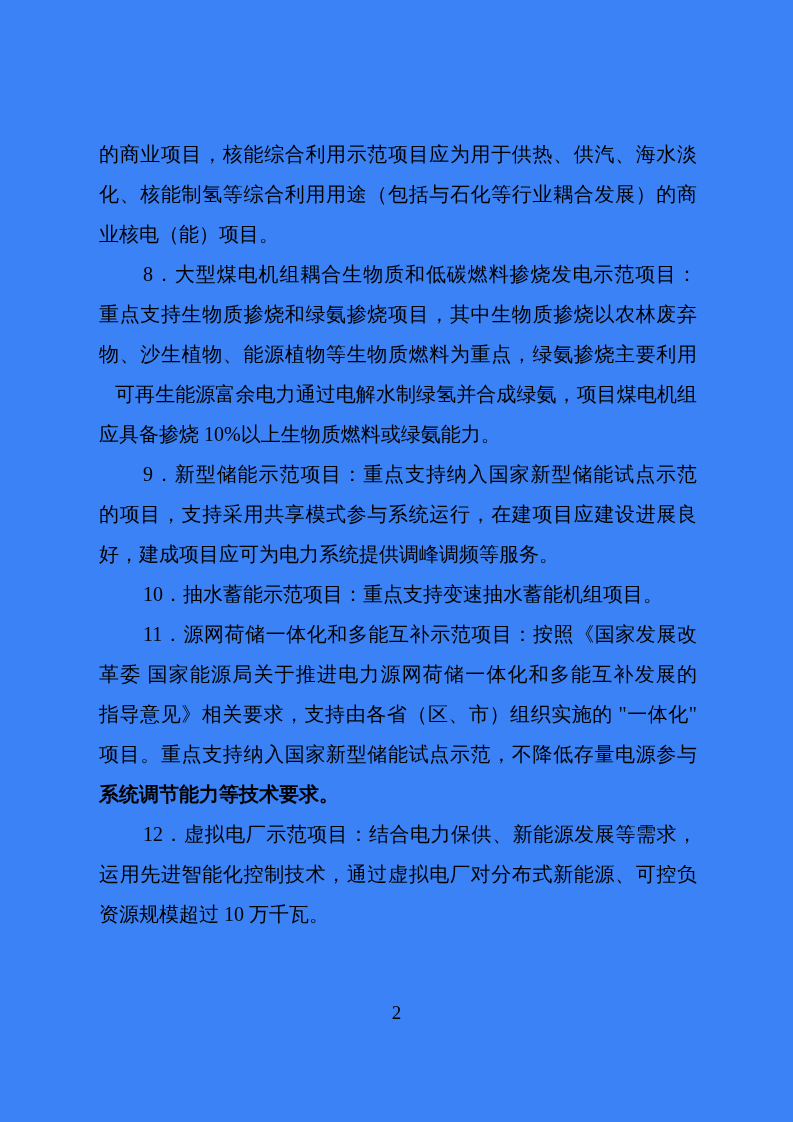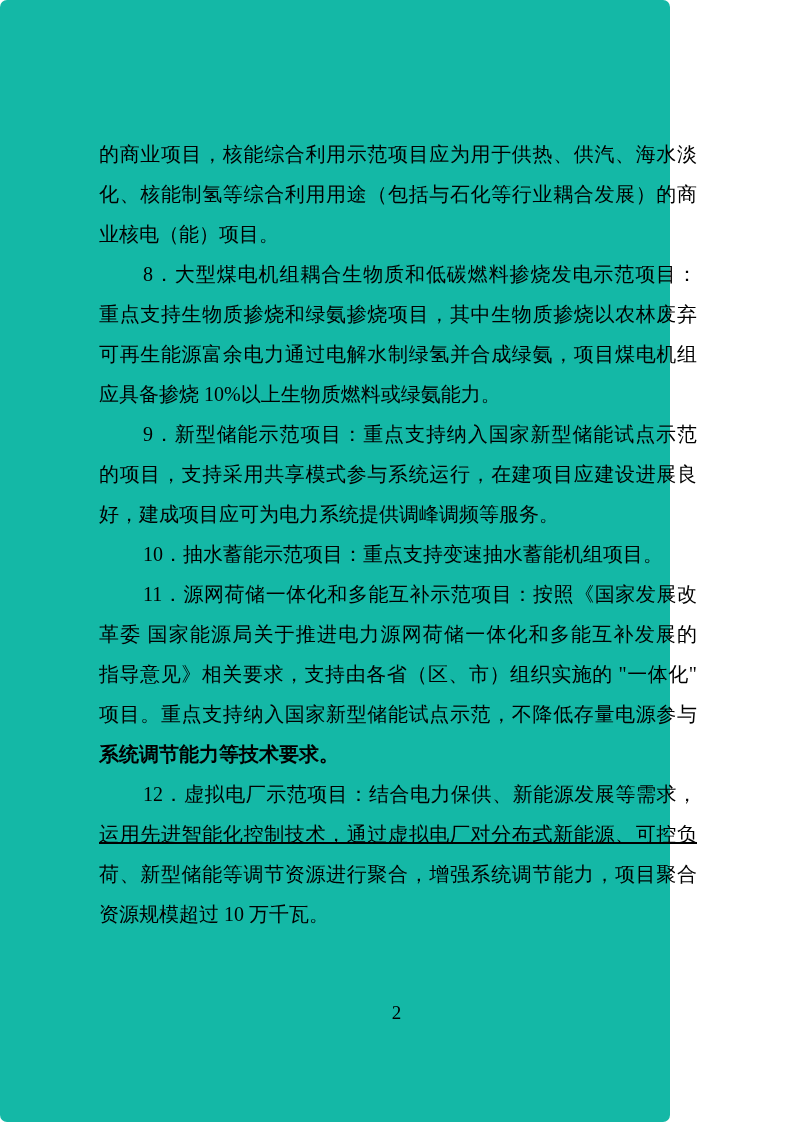--- a/index.html
+++ b/index.html
@@ -8,24 +8,23 @@
     height: 1122px;
     background: #ffffff;
     font-family: "Liberation Serif", "DejaVu Serif", serif;
     color: #000000;
     position: relative;
     overflow: hidden;
   }
   .page {
     position: absolute;
     left: 0; top: 0;
-    width: 670px;
+    width: 793px;
     height: 1122px;
-    background: #14b8a6;
-    border-radius: 7px;
+    background: #3b82f6;
   }
   .content {
     position: absolute;
     left: 99px;
     top: 134px;
     width: 598px;
   }
   .paragraph { margin: 0; padding: 0; }
   .line {
     height: 40px;
@@ -56,39 +55,39 @@
 <div class="page">
   <div class="content">
       <div class="paragraph">
         <div class="line" style="color: rgb(0, 0, 0);">的商业项目，核能综合利用示范项目应为用于供热、供汽、海水淡</div>
         <div class="line" style="color: rgb(0, 0, 0);">化、核能制氢等综合利用用途（包括与石化等行业耦合发展）的商</div>
         <div class="line short" style="color: rgb(0, 0, 0);">业核电（能）项目。</div>
       </div>
       <div class="paragraph">
         <div class="line indent" style="color: rgb(0, 0, 0);">8．大型煤电机组耦合生物质和低碳燃料掺烧发电示范项目：</div>
         <div class="line" style="color: rgb(0, 0, 0);">重点支持生物质掺烧和绿氨掺烧项目，其中生物质掺烧以农林废弃</div>
-        <div class="line" style="color: rgb(0, 0, 0);">可再生能源富余电力通过电解水制绿氢并合成绿氨，项目煤电机组</div>
+        <div class="line" style="color: rgb(0, 0, 0);">物、沙生植物、能源植物等生物质燃料为重点，绿氨掺烧主要利用</div>
+        <div class="line" style="color: rgb(0, 0, 0); margin-left: 16px;">可再生能源富余电力通过电解水制绿氢并合成绿氨，项目煤电机组</div>
         <div class="line short" style="color: rgb(0, 0, 0);">应具备掺烧 10%以上生物质燃料或绿氨能力。</div>
       </div>
       <div class="paragraph">
         <div class="line indent" style="color: rgb(0, 0, 0);">9．新型储能示范项目：重点支持纳入国家新型储能试点示范</div>
         <div class="line" style="color: rgb(0, 0, 0);">的项目，支持采用共享模式参与系统运行，在建项目应建设进展良</div>
         <div class="line short" style="color: rgb(0, 0, 0);">好，建成项目应可为电力系统提供调峰调频等服务。</div>
       </div>
       <div class="paragraph">
         <div class="line indent short" style="color: rgb(0, 0, 0);">10．抽水蓄能示范项目：重点支持变速抽水蓄能机组项目。</div>
       </div>
       <div class="paragraph">
         <div class="line indent" style="color: rgb(0, 0, 0);">11．源网荷储一体化和多能互补示范项目：按照《国家发展改</div>
         <div class="line" style="color: rgb(0, 0, 0);">革委 国家能源局关于推进电力源网荷储一体化和多能互补发展的</div>
         <div class="line" style="color: rgb(0, 0, 0);">指导意见》相关要求，支持由各省（区、市）组织实施的 "一体化"</div>
         <div class="line" style="color: rgb(0, 0, 0);">项目。重点支持纳入国家新型储能试点示范，不降低存量电源参与</div>
         <div class="line short" style="color: rgb(0, 0, 0); font-weight: bold;">系统调节能力等技术要求。</div>
       </div>
       <div class="paragraph">
         <div class="line indent" style="color: rgb(0, 0, 0);">12．虚拟电厂示范项目：结合电力保供、新能源发展等需求，</div>
-        <div class="line" style="color: rgb(0, 0, 0); text-decoration: underline;">运用先进智能化控制技术，通过虚拟电厂对分布式新能源、可控负</div>
-        <div class="line" style="color: rgb(0, 0, 0);">荷、新型储能等调节资源进行聚合，增强系统调节能力，项目聚合</div>
+        <div class="line" style="color: rgb(0, 0, 0);">运用先进智能化控制技术，通过虚拟电厂对分布式新能源、可控负</div>
         <div class="line short" style="color: rgb(0, 0, 0);">资源规模超过 10 万千瓦。</div>
       </div>
     </div>
   <div class="page-number">2</div>
 </div>
 
 </body></html>

